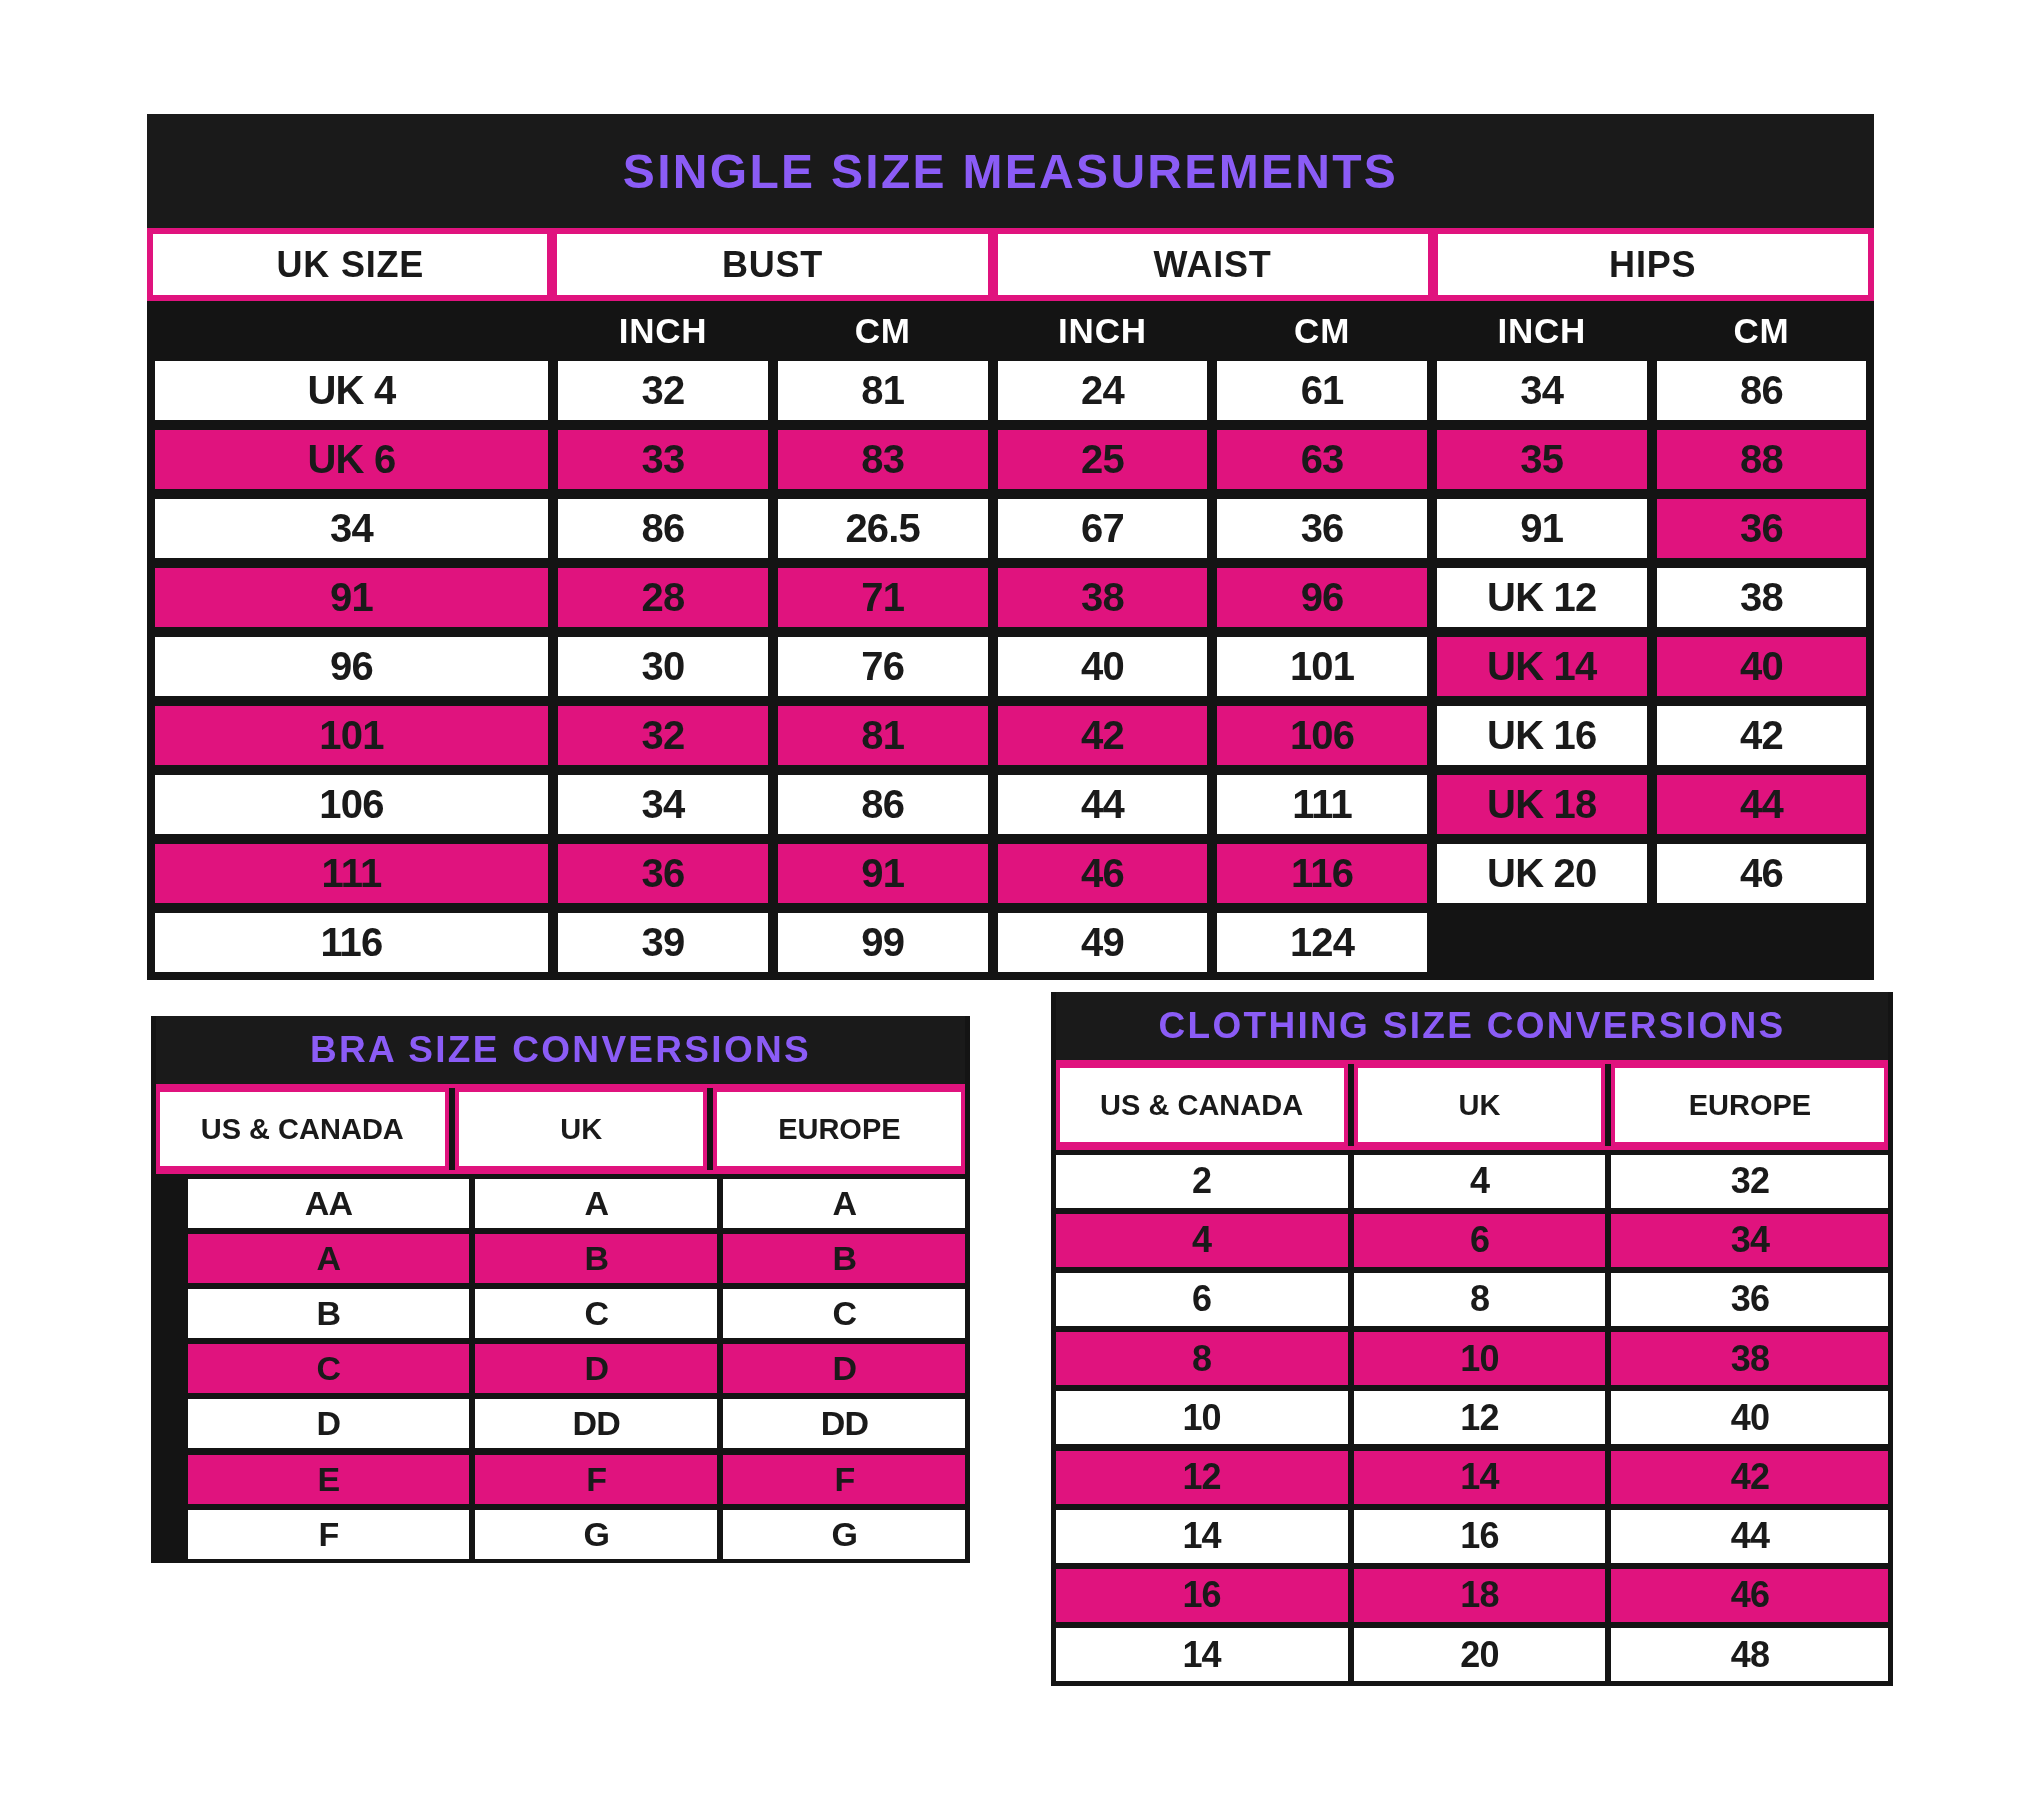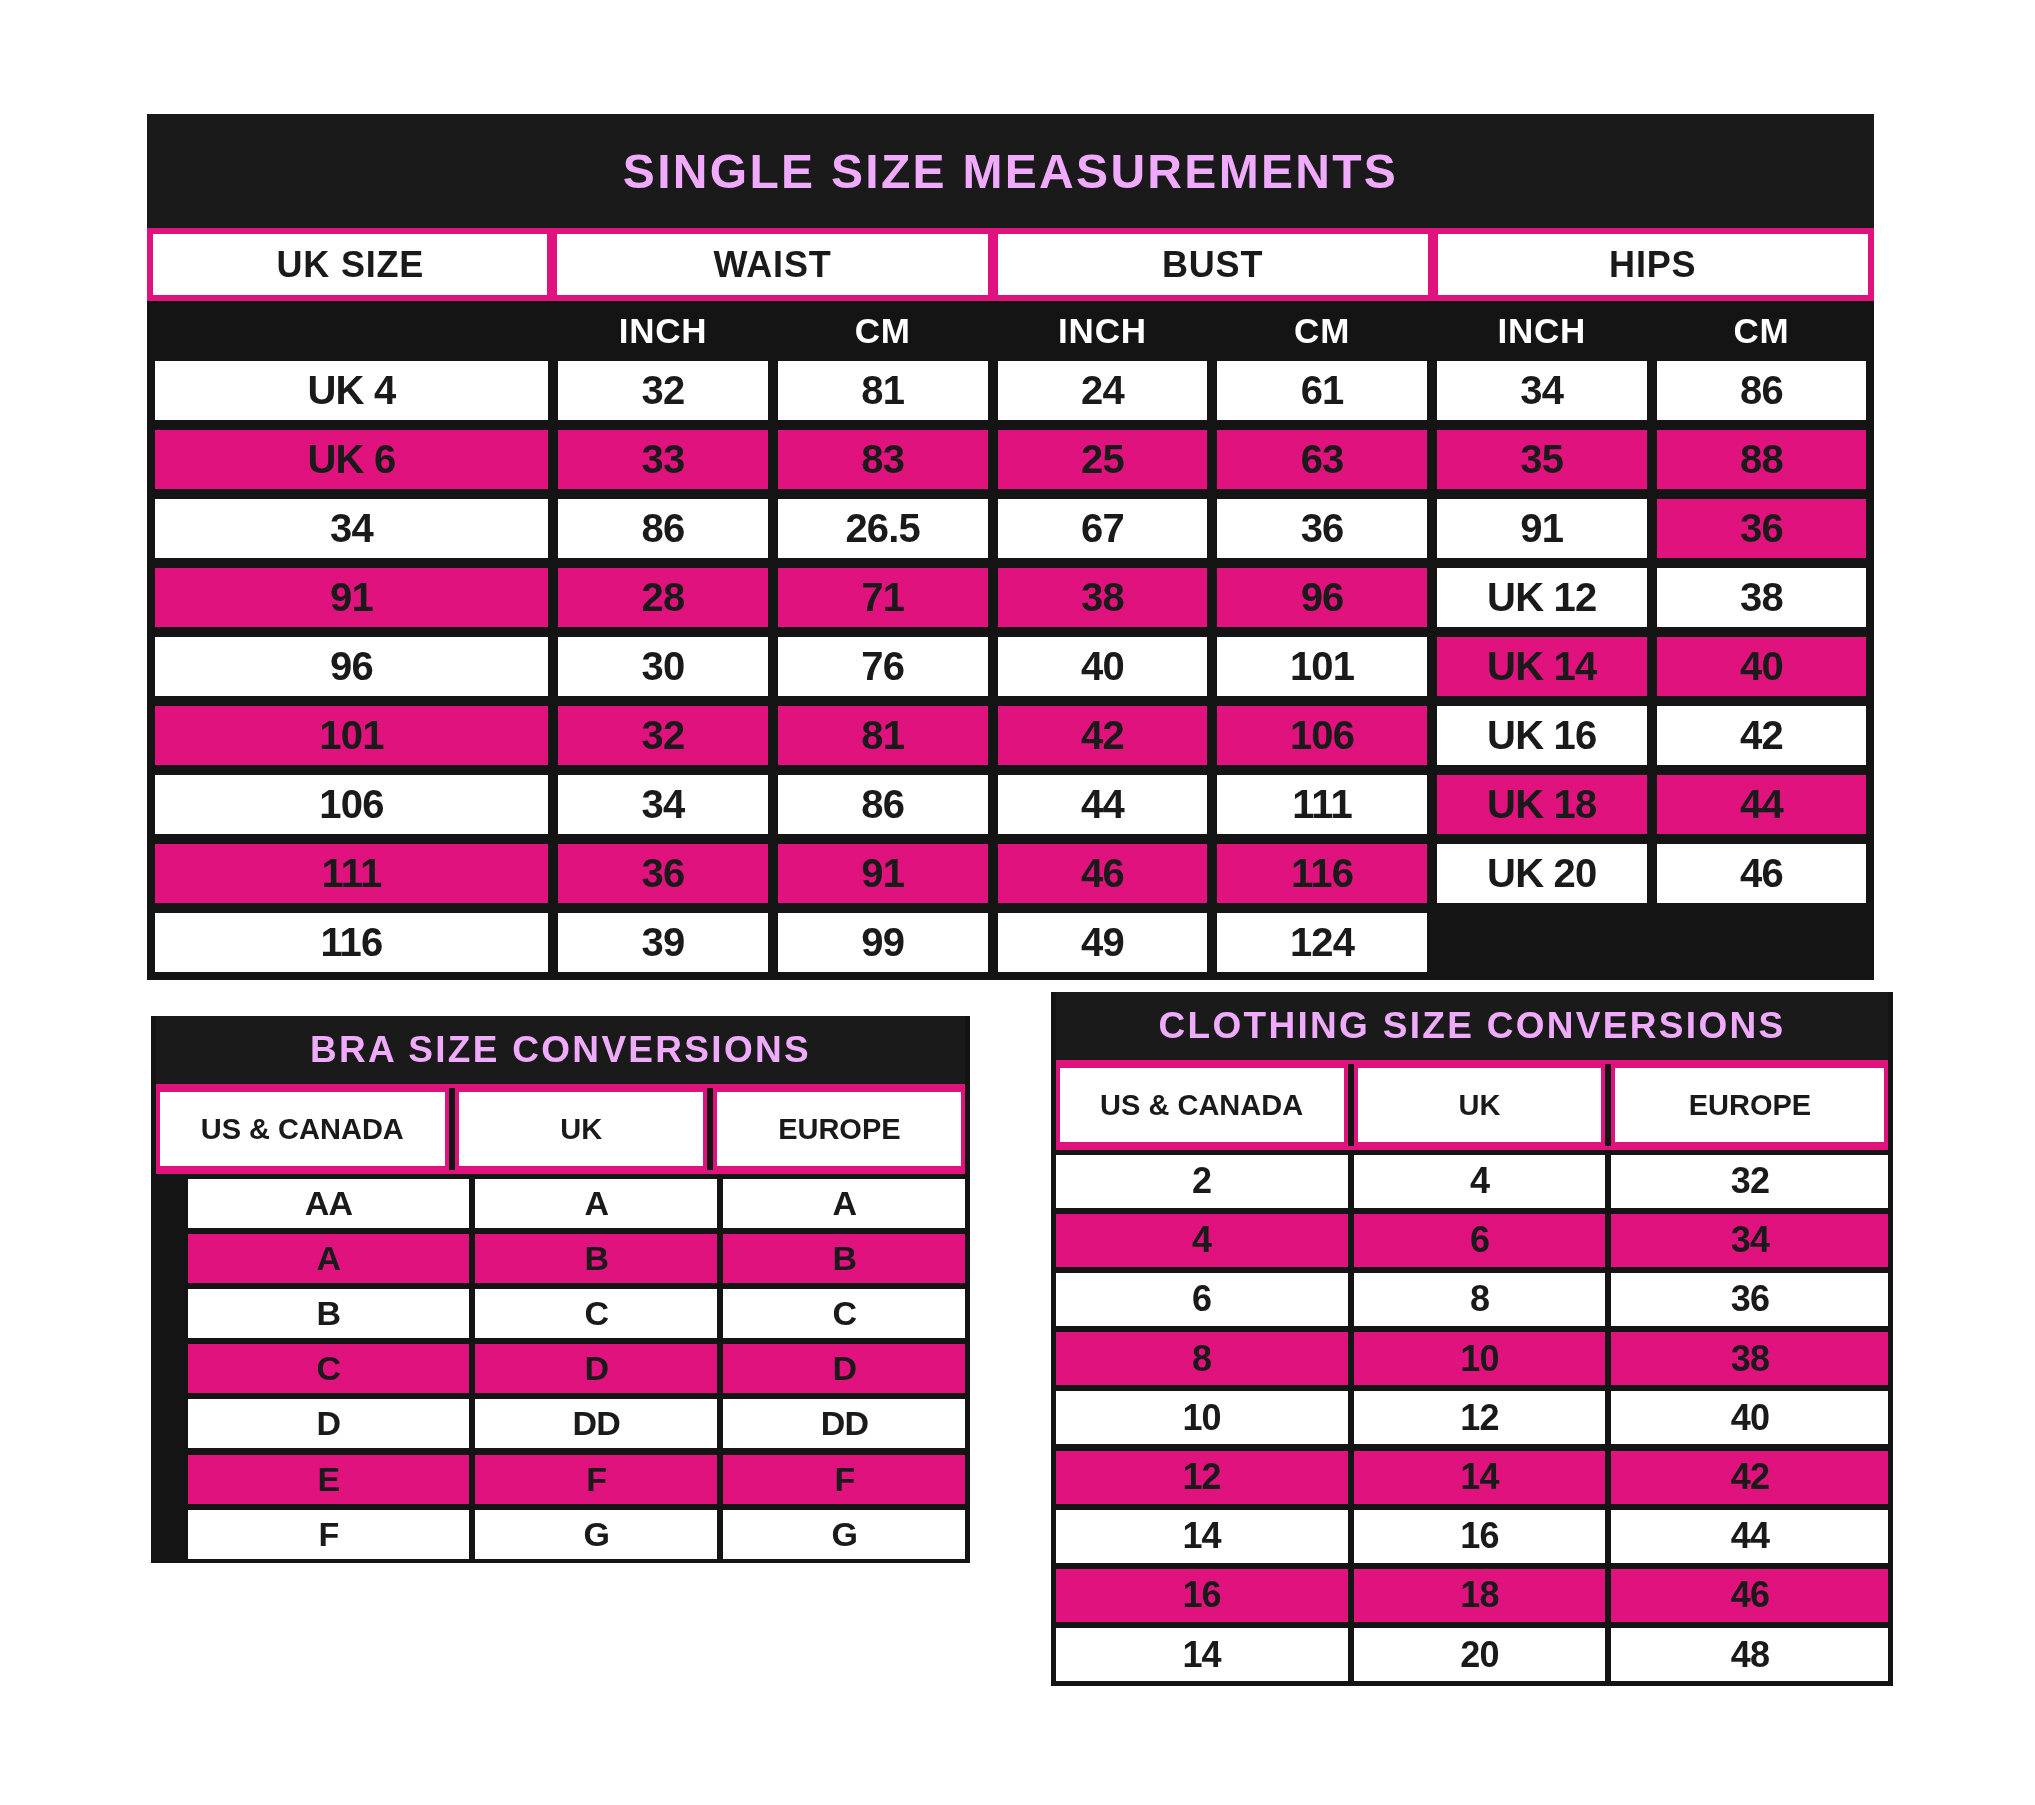--- a/index.html
+++ b/index.html
@@ -12,21 +12,21 @@
   html,body{margin:0;padding:0;}
   body{
     width:2035px;height:1805px;position:relative;background:var(--white);
     font-family:"Liberation Sans",sans-serif;color:var(--text);
   }
   .table{position:absolute;box-sizing:border-box;}
   .table *{box-sizing:border-box;}
 
   
   .title-band{
-    background:var(--band);color:#f0abfc;display:flex;align-items:center;justify-content:center;
+    background:var(--band);color:#8b5cf6;display:flex;align-items:center;justify-content:center;
     font-weight:700;letter-spacing:2.3px;
   }
   #t-main .title-band{height:114px;font-size:48px;}
   .table-b .title-band{height:68px;font-size:37px;}
 
   
   #t-main{left:147px;top:114px;width:1727px;}
   .cols-main{display:grid;grid-template-columns:533fr 284fr 284fr 284fr 284fr 284fr 284fr;gap:10px;}
   .m-header{background:var(--pink);padding:6.2px;height:73px;}
   .m-header .hcell{
@@ -77,24 +77,24 @@
 <div class="table" id="t-main">
   <div class="title-band">
     <span>SINGLE SIZE MEASUREMENTS</span>
   </div>
 
   <div class="m-header cols-main">
     <div class="hcell">
       <span>UK SIZE</span>
     </div>
     <div class="hcell span2">
+      <span>BUST</span>
+    </div>
+    <div class="hcell span2">
       <span>WAIST</span>
-    </div>
-    <div class="hcell span2">
-      <span>BUST</span>
     </div>
     <div class="hcell span2">
       <span>HIPS</span>
     </div>
   </div>
 
   <div class="m-body">
     <div class="m-sub cols-main">
       <div class="scell"></div>
       <div class="scell">INCH</div>

